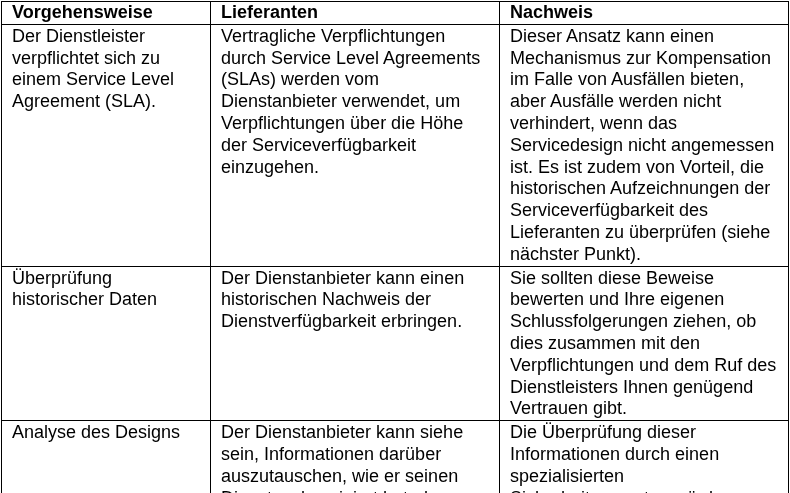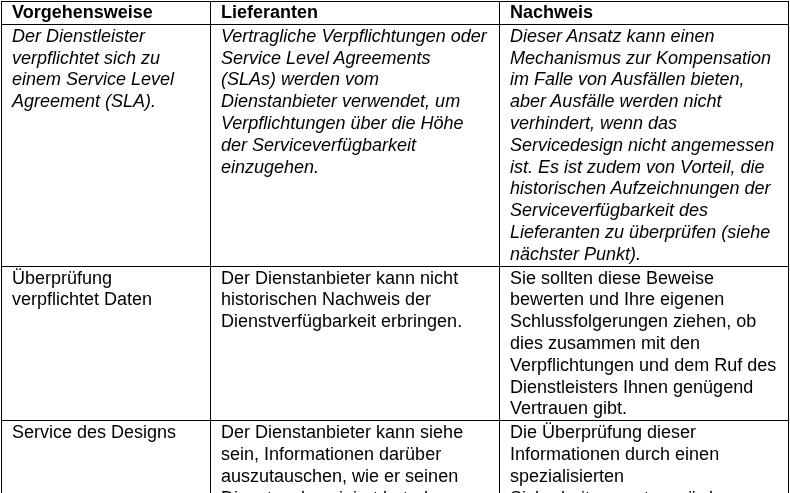--- a/index.html
+++ b/index.html
@@ -17,21 +17,21 @@
     border: 1px solid #000000;
     vertical-align: top;
     text-align: left;
     padding: 0 10px 0 10px;
     line-height: 21.8px;
   }
   th { font-weight: bold; height: 20px; padding-top: 0; padding-bottom: 0; }
   col.c1 { width: 209px; }
   col.c2 { width: 289px; }
   col.c3 { width: 289px; }
-  tr.r1 td { height: 212px; font-style: italic; }
+  tr.r1 td { height: 212px; }
   tr.r2 td { height: 149px; }
   tr.r3 td { height: 105px; }
   .txt { display: block; padding-top: 1px; }
 </style>
 </head>
 <body>
 
 <table>
   <colgroup>
       <col class="c1">
@@ -44,40 +44,40 @@
       <th>Lieferanten</th>
       <th>Nachweis</th>
     </tr>
   </thead>
   <tbody>
     <tr class="r1">
       <td>
           <span class="txt">Der Dienstleister verpflichtet sich zu einem Service Level Agreement (SLA).</span>
         </td>
       <td>
-          <span class="txt">Vertragliche Verpflichtungen oder Service Level Agreements (SLAs) werden vom Dienstanbieter verwendet, um Verpflichtungen über die Höhe der Serviceverfügbarkeit einzugehen.</span>
+          <span class="txt">Vertragliche Verpflichtungen durch Service Level Agreements (SLAs) werden vom Dienstanbieter verwendet, um Verpflichtungen über die Höhe der Serviceverfügbarkeit einzugehen.</span>
         </td>
       <td>
           <span class="txt">Dieser Ansatz kann einen Mechanismus zur Kompensation im Falle von Ausfällen bieten, aber Ausfälle werden nicht verhindert, wenn das Servicedesign nicht angemessen ist. Es ist zudem von Vorteil, die historischen Aufzeichnungen der Serviceverfügbarkeit des Lieferanten zu überprüfen (siehe nächster Punkt).</span>
         </td>
     </tr>
     <tr class="r2">
       <td>
-          <span class="txt">Überprüfung verpflichtet Daten</span>
+          <span class="txt">Überprüfung historischer Daten</span>
         </td>
       <td>
-          <span class="txt">Der Dienstanbieter kann nicht historischen Nachweis der Dienstverfügbarkeit erbringen.</span>
+          <span class="txt">Der Dienstanbieter kann einen historischen Nachweis der Dienstverfügbarkeit erbringen.</span>
         </td>
       <td>
           <span class="txt">Sie sollten diese Beweise bewerten und Ihre eigenen Schlussfolgerungen ziehen, ob dies zusammen mit den Verpflichtungen und dem Ruf des Dienstleisters Ihnen genügend Vertrauen gibt.</span>
         </td>
     </tr>
     <tr class="r3">
       <td>
-          <span class="txt">Service des Designs</span>
+          <span class="txt">Analyse des Designs</span>
         </td>
       <td>
           <span class="txt">Der Dienstanbieter kann siehe sein, Informationen darüber auszutauschen, wie er seinen Dienst so konzipiert hat, dass er widerstandsfähig ist.</span>
         </td>
       <td>
           <span class="txt">Die Überprüfung dieser Informationen durch einen spezialisierten Sicherheitsexperten würde zusätzliches Vertrauen schaffen.</span>
         </td>
     </tr>
   </tbody>
 </table>

